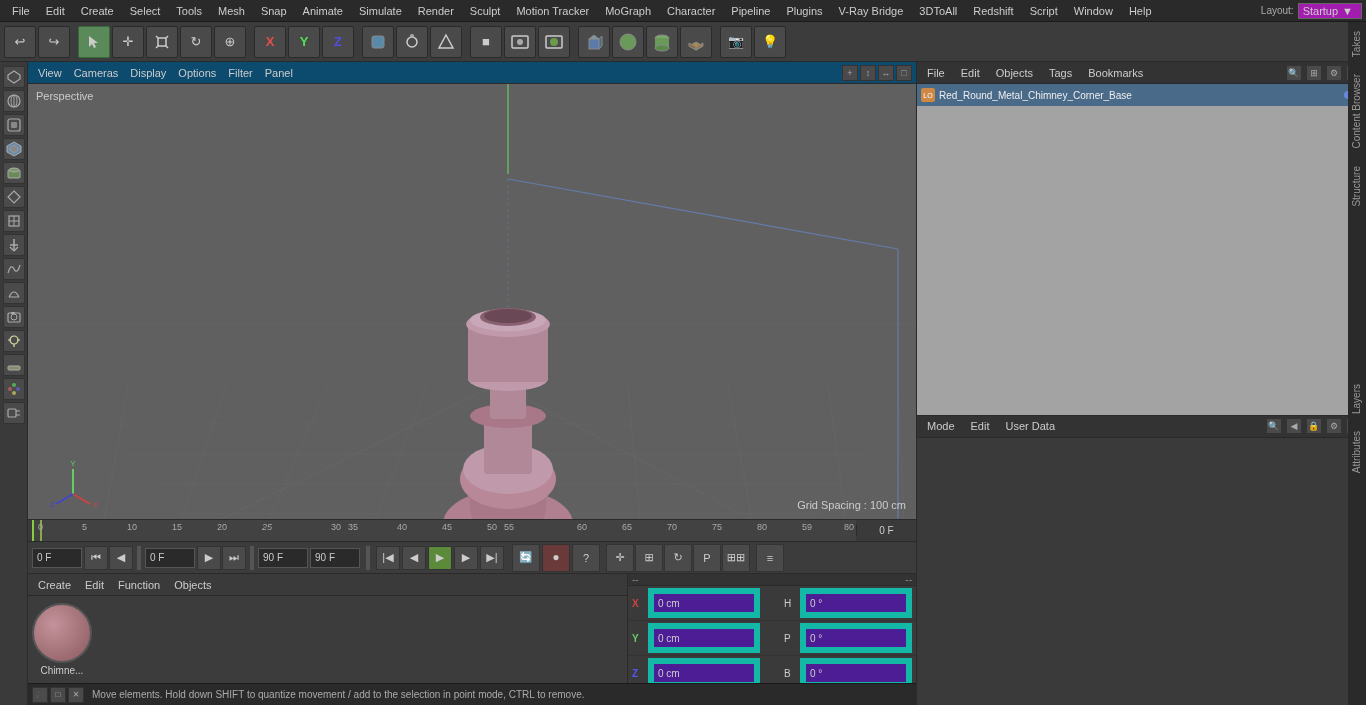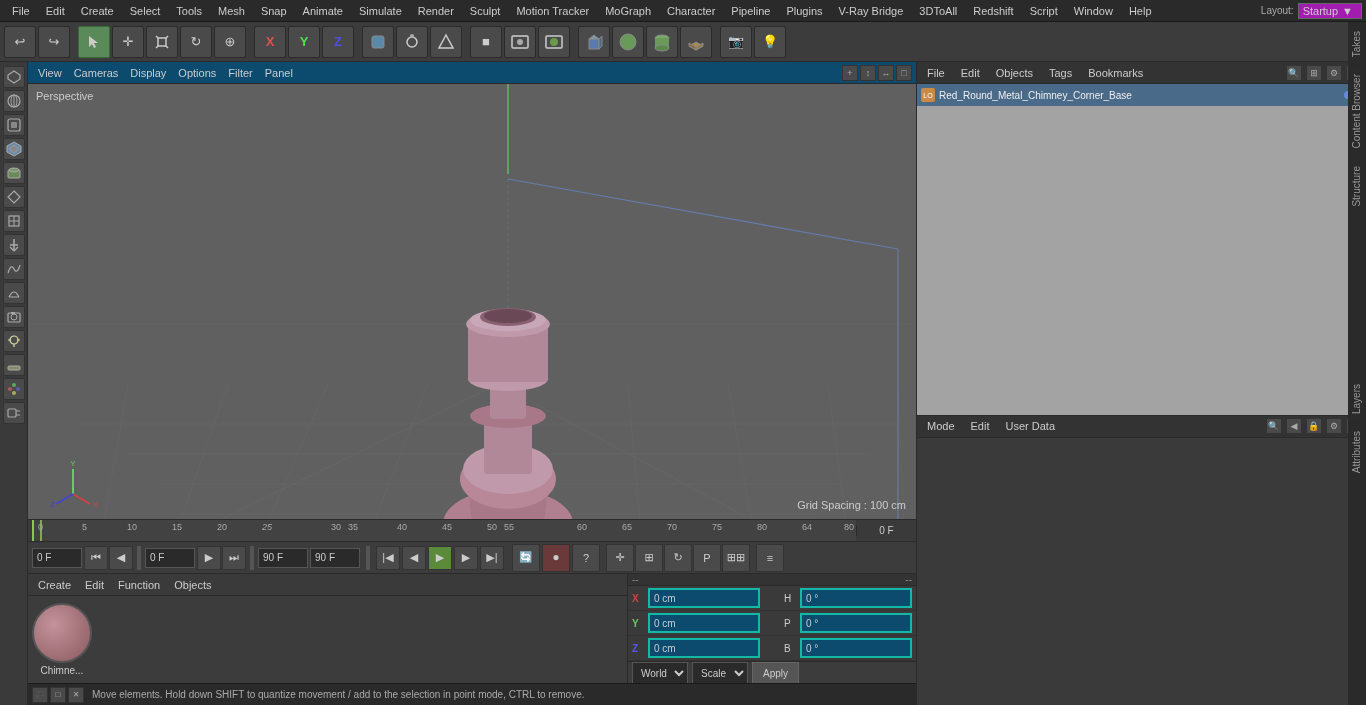--- a/index.html
+++ b/index.html
@@ -446,26 +446,26 @@
       gap: 2px;
       border-bottom: 1px solid #333;
     }
     .coord-label {
       width: 14px;
       font-size: 10px;
       color: #aaa;
     }
     .coord-field {
       flex: 1;
-      background: #0c4a6e;
-      border: 2px solid #14b8a6;
+      background: #4c1d95;
+      border: 6px solid #14b8a6;
       color: #ccc;
       padding: 1px 4px;
       font-size: 10px;
-      height: 20px;
+      height: 30px;
       width: 70px;
     }
     .coord-unit {
       font-size: 9px;
       color: #888;
       width: 20px;
     }
 
     #coord-bottom-bar {
       height: 30px;
@@ -842,21 +842,21 @@
         <span class="tl-tick" style="left:314px;">35</span>
         <span class="tl-tick" style="left:363px;">40</span>
         <span class="tl-tick" style="left:408px;">45</span>
         <span class="tl-tick" style="left:453px;">50</span>
         <span class="tl-tick" style="left:470px;">55</span>
         <span class="tl-tick" style="left:543px;">60</span>
         <span class="tl-tick" style="left:588px;">65</span>
         <span class="tl-tick" style="left:633px;">70</span>
         <span class="tl-tick" style="left:678px;">75</span>
         <span class="tl-tick" style="left:723px;">80</span>
-        <span class="tl-tick" style="left:768px;">64</span>
+        <span class="tl-tick" style="left:768px;">59</span>
         <span class="tl-tick" style="left:810px;">80</span>
       </div>
       <div style="width:60px;background:#3a3a3a;display:flex;align-items:center;justify-content:center;border-left:1px solid #2a2a2a;">
         <span style="font-size:10px;color:#ccc;">0 F</span>
       </div>
     </div>
 
     <div id="transport">
       <input class="transport-field" value="0 F" style="width: 50px;">
       <div style="display:flex;gap:1px;">

